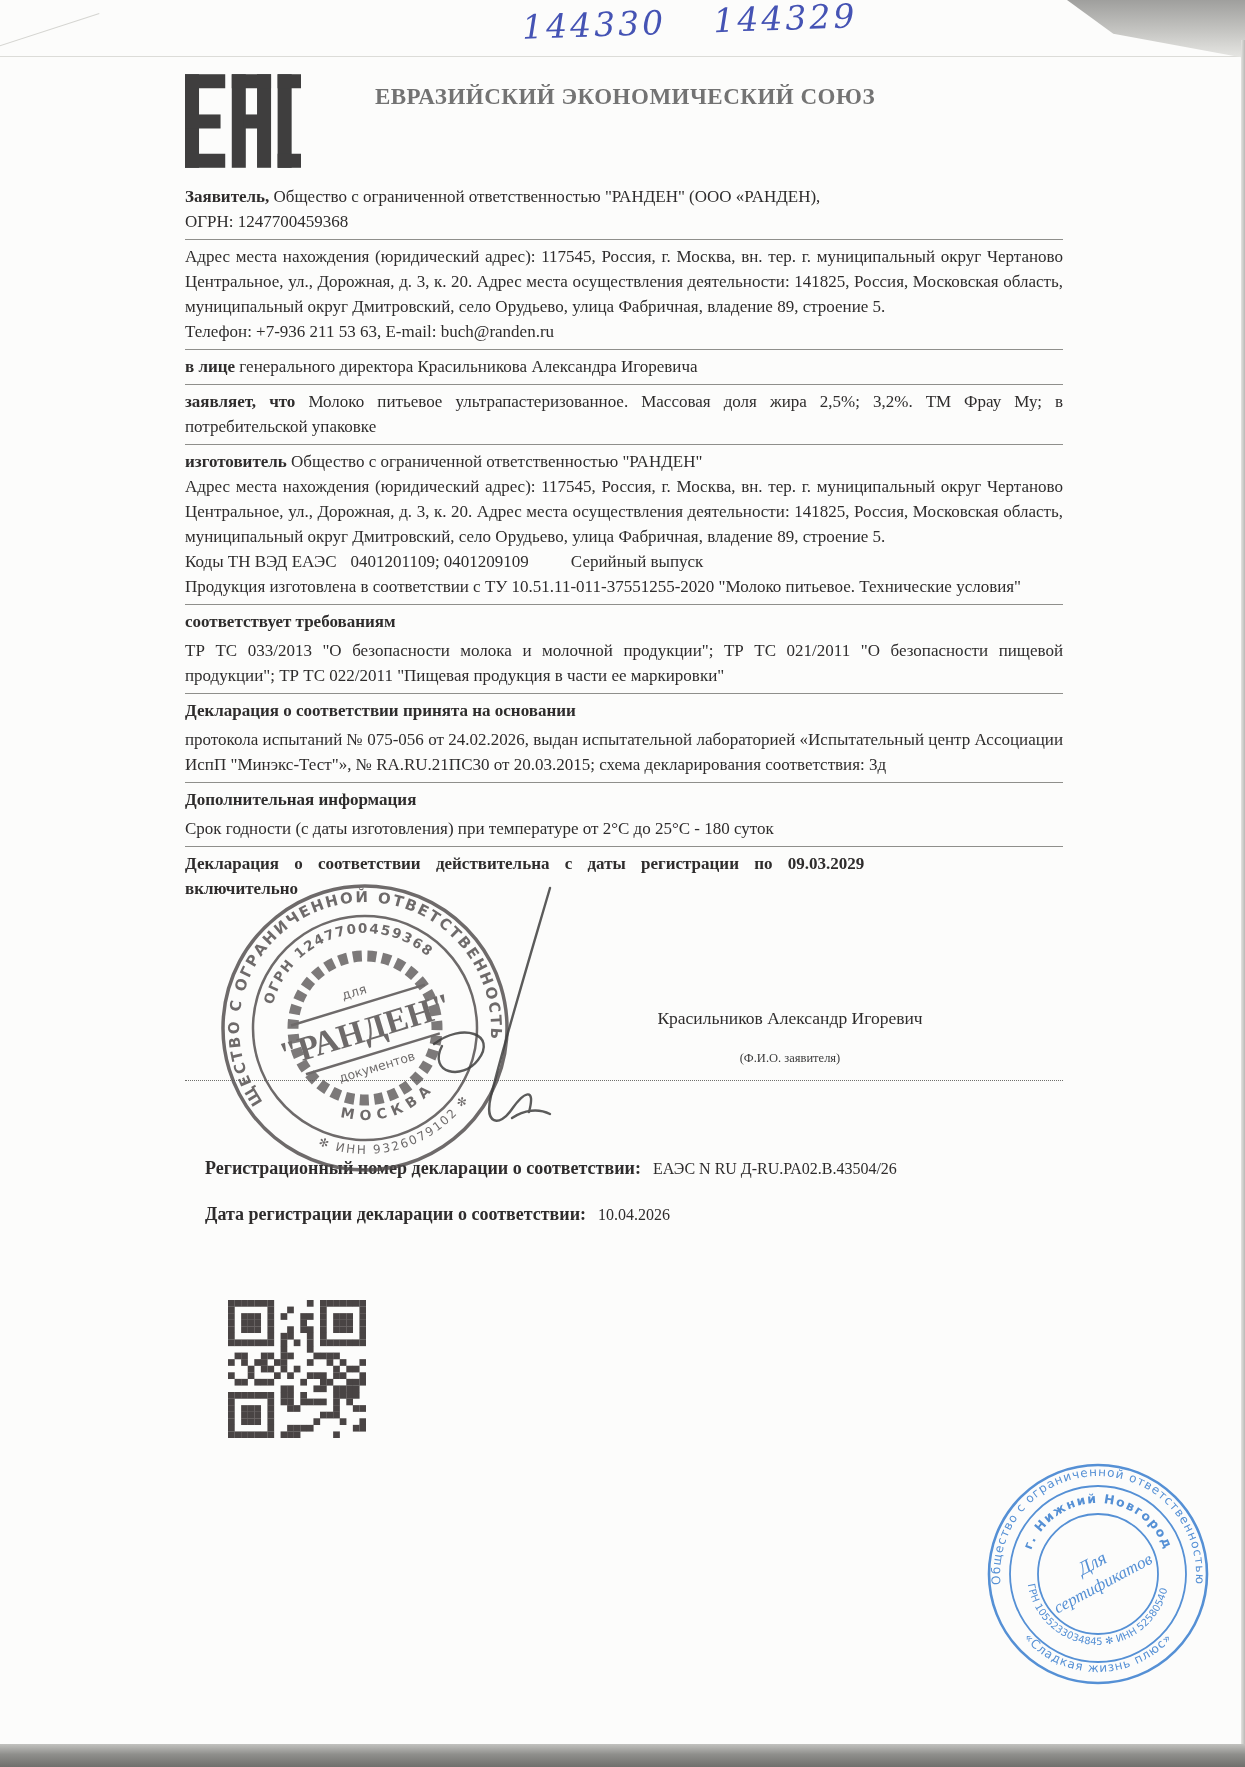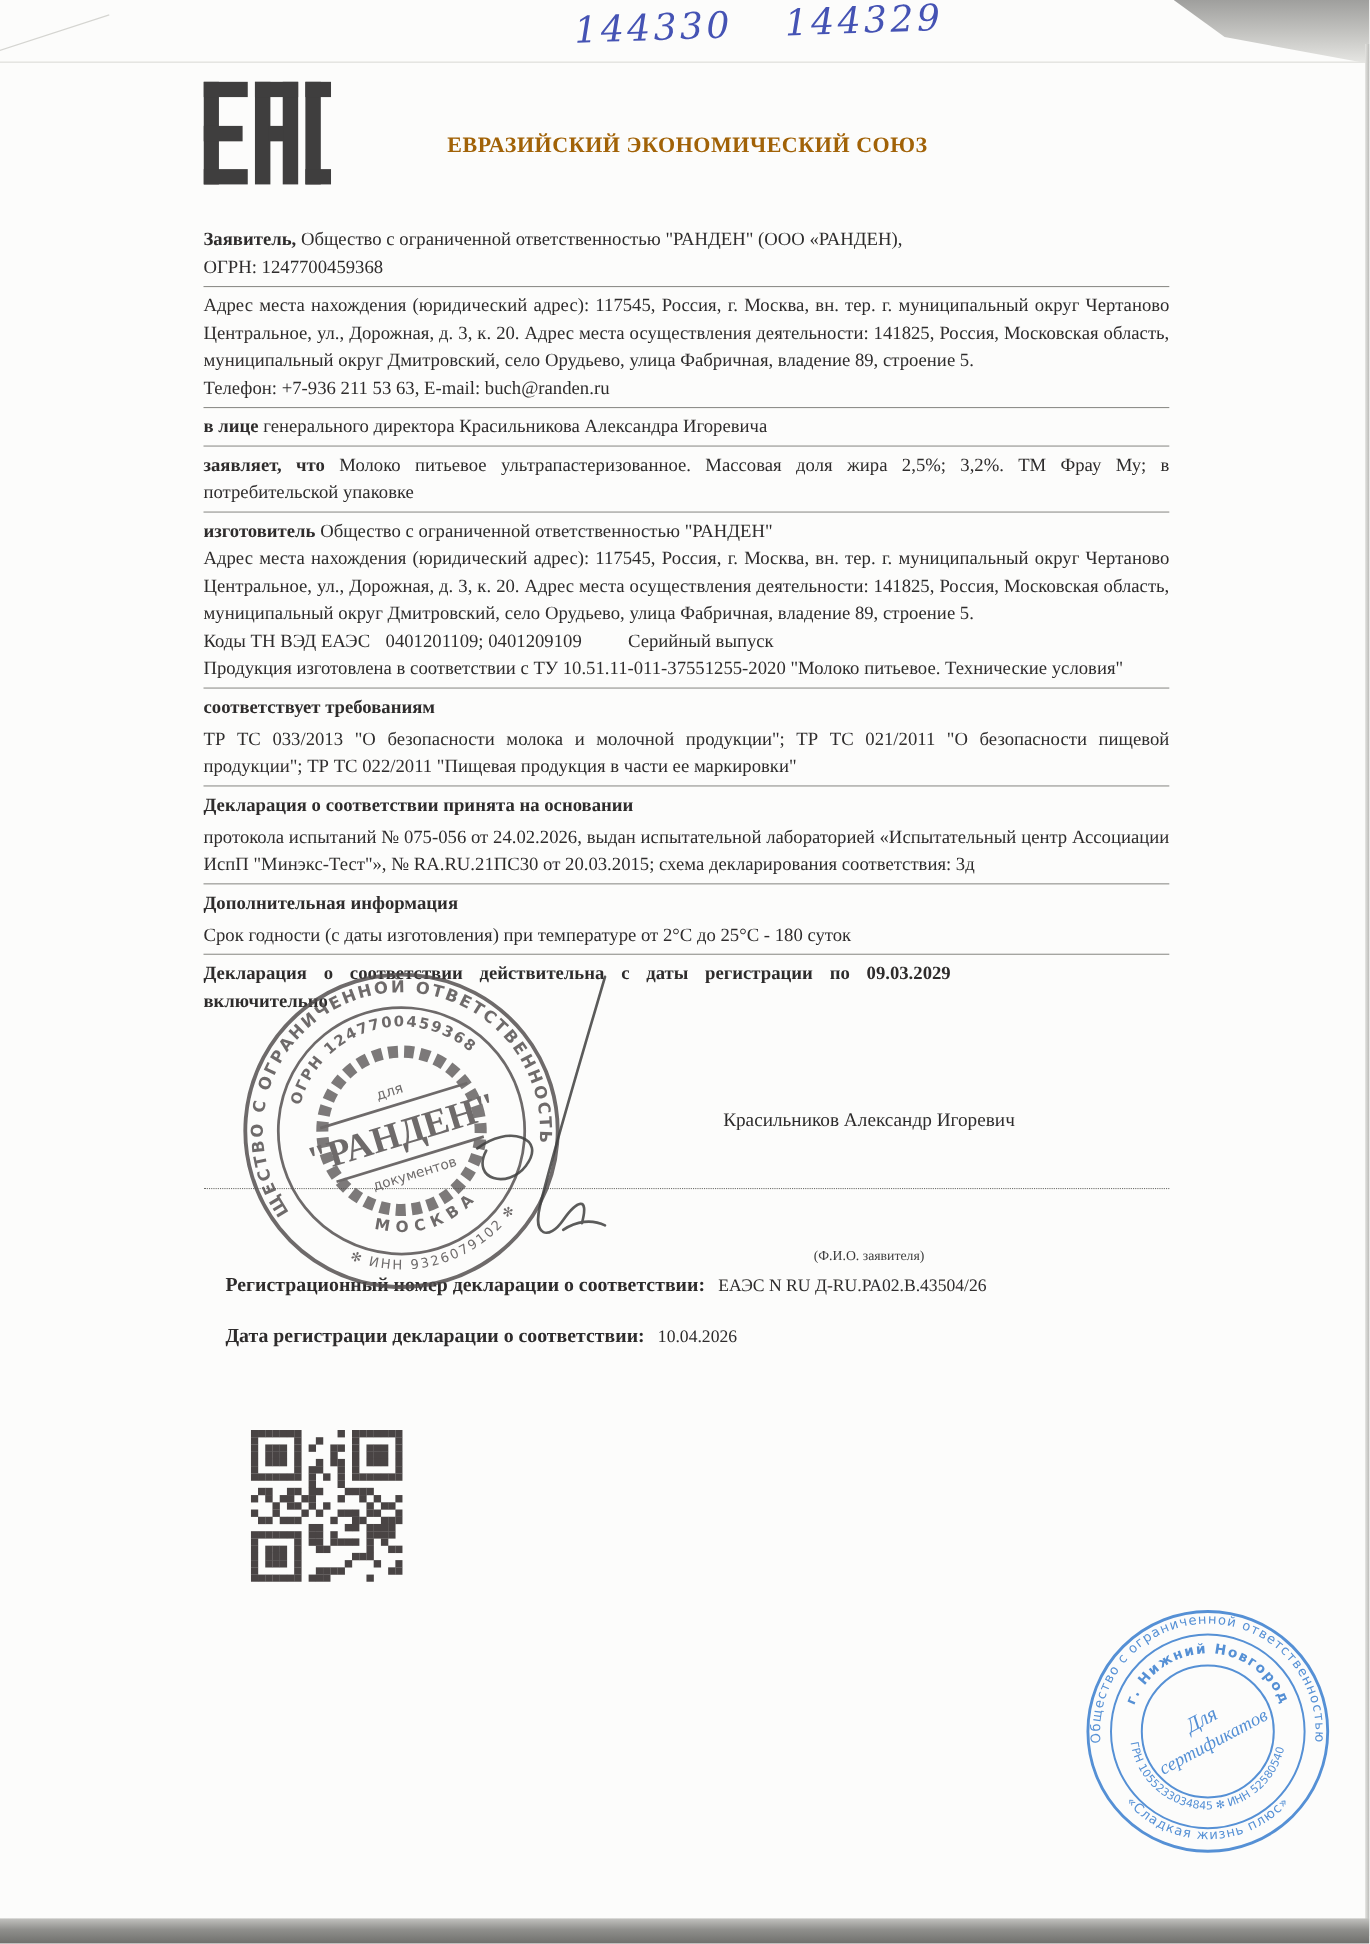--- a/index.html
+++ b/index.html
@@ -14,34 +14,34 @@
   .scan-bottom-bar{position:absolute;left:0;top:1744px;width:100%;height:23px;
         background:linear-gradient(180deg,#c2c2bf 0%,#8f8f8c 45%,#6f6f6c 100%);}
   .scan-scratch{position:absolute;left:-8px;top:30px;width:110px;height:1px;background:#d5d5d1;transform:rotate(-18deg);}
 
   .handwritten{position:absolute;left:522px;top:2px;font-family:"DejaVu Serif",serif;
         font-style:italic;font-size:33px;letter-spacing:3px;color:#4553b4;transform:rotate(-2deg);
         word-spacing:34px;}
 
   .eac-logo{position:absolute;left:185px;top:74px;}
   .hdr{position:absolute;left:295px;top:80px;width:660px;text-align:center;font-weight:bold;
-        color:#a16207;font-size:20px;line-height:33px;letter-spacing:.5px;margin-top:36px;}
-
-  .content{position:absolute;left:185px;top:205px;width:878px;font-size:17px;line-height:25px;}
+        color:#737373;font-size:23px;line-height:33px;letter-spacing:.5px;}
+
+  .content{position:absolute;left:185px;top:184px;width:878px;font-size:17px;line-height:25px;}
   .para{margin:0;text-align:justify;}
   .para b{font-size:17px;}
   .rule{border:0;border-top:1.5px solid #8f8f8b;margin:5px 0 4px 0;}
   .gap{height:4px;}
   .codes-line span{display:inline-block;}
   .codes-sp1{width:14px;} .codes-sp2{width:42px;}
   .validity{font-weight:bold;text-align:justify;word-spacing:11px;}
 
   .sig-name{position:absolute;left:590px;top:1008px;width:400px;text-align:center;font-size:17.5px;}
   .fio-rule{position:absolute;left:185px;top:1080px;width:878px;border-top:1.5px dotted #6f6f6b;}
-  .fio-caption{position:absolute;left:590px;top:1134px;width:400px;text-align:center;font-size:12.5px;color:#3b3b3b;}
+  .fio-caption{position:absolute;left:590px;top:1051px;width:400px;text-align:center;font-size:12.5px;color:#3b3b3b;}
 
   .regline{position:absolute;left:185px;width:980px;white-space:nowrap;}
   .regline .lbl{font-weight:bold;font-size:18px;margin-left:20px;}
   .regline .val{font-size:16px;margin-left:8px;}
   .reg-number{top:1158px;}
   .reg-date{top:1204px;}
 
   .qr{position:absolute;left:228px;top:1300px;width:138px;height:138px;}
 
   .stamp-black{position:absolute;left:213px;top:876px;width:304px;height:304px;opacity:.82;}

